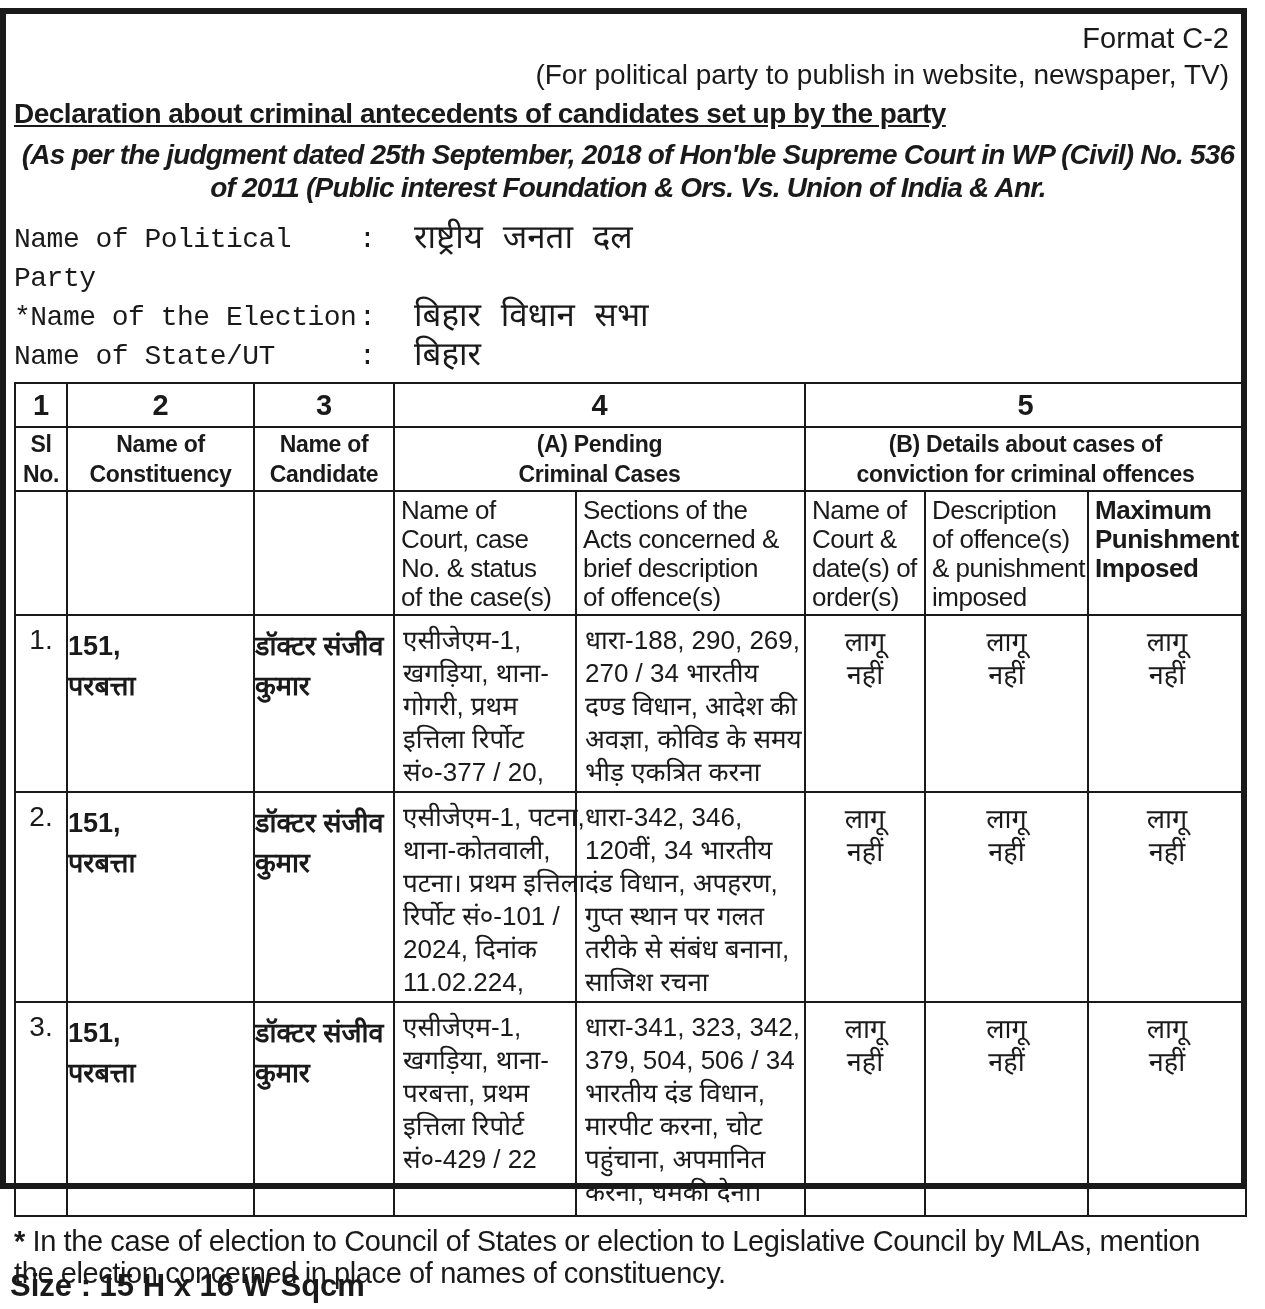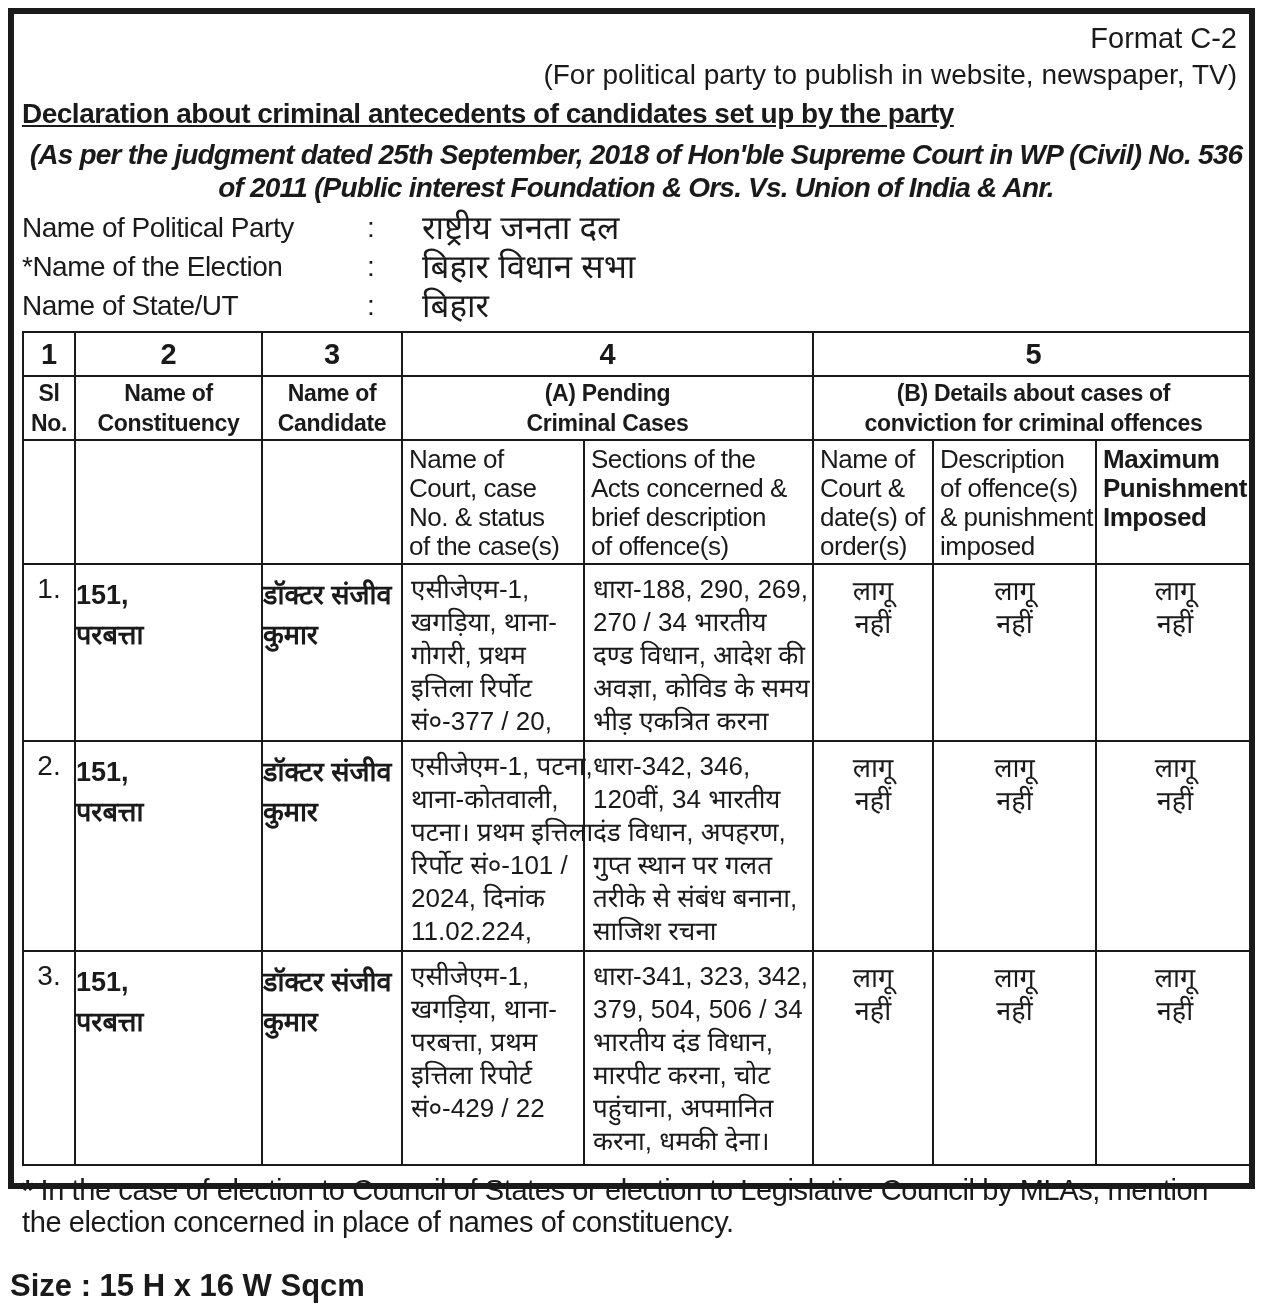--- a/index.html
+++ b/index.html
@@ -11,21 +11,21 @@
   }
   .page {
     position: relative;
     width: 1265px;
     height: 1309px;
     background: #ffffff;
     overflow: hidden;
   }
   .doc-box {
     position: absolute;
-    left: 8px;
+    left: 0;
     top: 8px;
     width: 1247px;
     height: 1181px;
     border: 6px solid #1a1a1a;
     background: #ffffff;
     padding: 6px 8px 0 8px;
   }
   .right-line { text-align: right; padding-right: 4px; }
   .format-label { font-size: 29px; line-height: 36px; }
   .publish-note { font-size: 28px; line-height: 37px; }
@@ -46,21 +46,21 @@
     margin-top: 6px;
     width: 1228px;
     text-align: center;
   }
   .field-row {
     display: flex;
     align-items: flex-start;
     font-size: 28px;
     line-height: 39px;
   }
-  .fields { margin-top: 4px; }
+  .fields { margin-top: 16px; font-family: Liberation Mono, monospace; }
   .field-label { width: 345px; letter-spacing: -0.5px; }
   .field-colon { width: 55px; }
   .field-value { font-size: 33px; }
   table.main-table {
     border-collapse: collapse;
     width: 1231px;
     margin-top: 6px;
     table-layout: fixed;
   }
   table.main-table td, table.main-table th {

